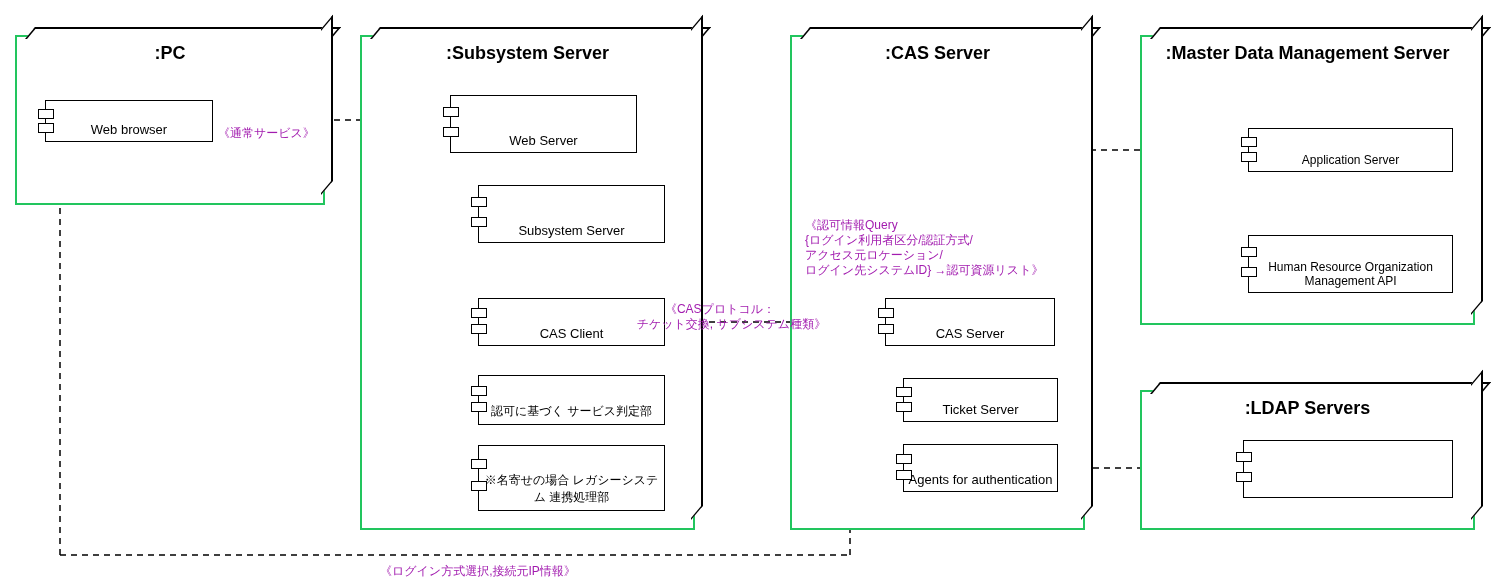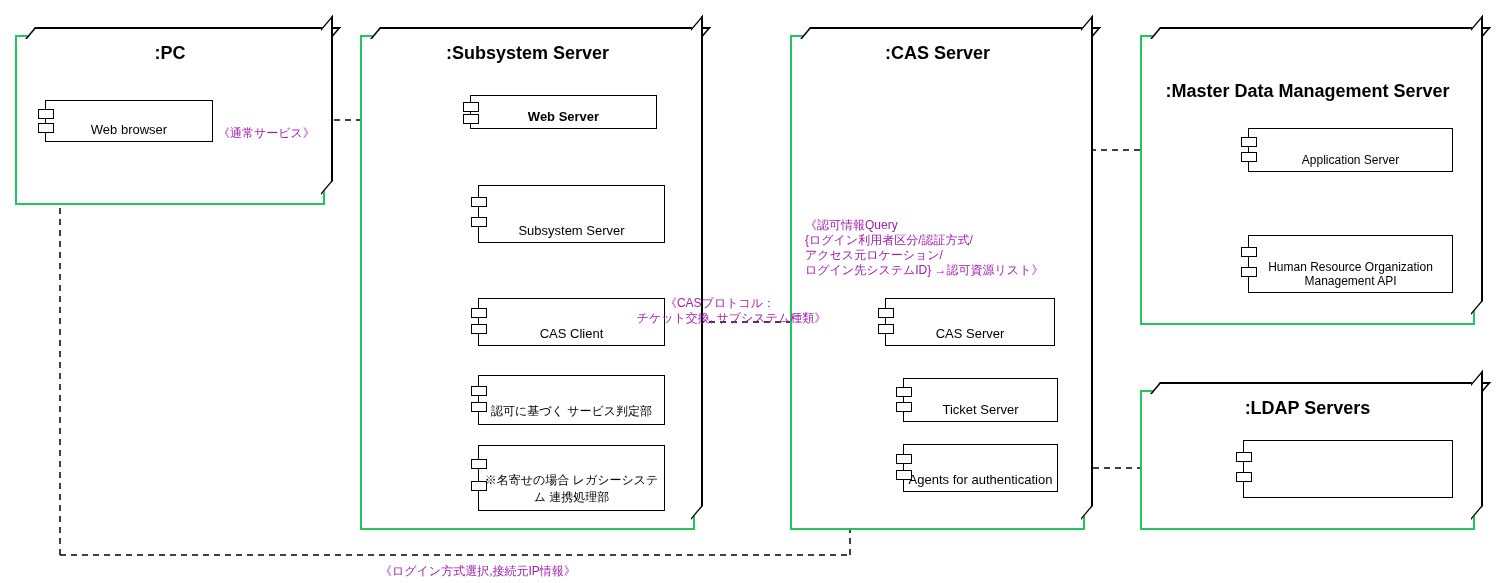--- a/index.html
+++ b/index.html
@@ -180,21 +180,21 @@
   </div>
   <div class="comp" style="left:45px; top:100px; width:168px; height:42px;">
     <span class="notch n1"></span>
       <span class="notch n2"></span>
     <span>Web browser</span>
   </div>
 
   <div class="node-3d" style="left:360px; top:35px; width:335px; height:495px;">
     <div class="node-title">:Subsystem Server</div>
   </div>
-  <div class="comp" style="left:470px; top:95px; width:187px; height:34px;font-weight:bold;">
+  <div class="comp" style="left:450px; top:95px; width:187px; height:58px;">
     <span class="notch n1"></span>
       <span class="notch n2"></span>
     <span>Web Server</span>
   </div>
   <div class="comp" style="left:478px; top:185px; width:187px; height:58px;">
     <span class="notch n1"></span>
       <span class="notch n2"></span>
     <span>Subsystem
 Server</span>
   </div>
@@ -231,21 +231,21 @@
     <span>Ticket  Server</span>
   </div>
   <div class="comp" style="left:903px; top:444px; width:155px; height:48px;">
     <span class="notch n1"></span>
       <span class="notch n2"></span>
     <span>Agents for
 authentication</span>
   </div>
 
   <div class="node-3d" style="left:1140px; top:35px; width:335px; height:290px;">
-    <div class="node-title" style="line-height:1.15;margin-top:38px;">:Master Data
+    <div class="node-title" style="line-height:1.15;">:Master Data
 Management Server</div>
   </div>
   <div class="comp" style="left:1248px; top:235px; width:205px; height:58px; font-size:12px;">
     <span class="notch n1"></span>
       <span class="notch n2"></span>
     <span>Human Resource
 Organization
 Management API</span>
   </div>
   <div class="comp" style="left:1248px; top:128px; width:205px; height:44px; font-size:12px;">
@@ -256,21 +256,21 @@
 
   <div class="node-3d" style="left:1140px; top:390px; width:335px; height:140px;">
     <div class="node-title">:LDAP Servers</div>
   </div>
   <div class="comp" style="left:1243px; top:440px; width:210px; height:58px; font-size:12px;">
     <span class="notch n1"></span>
       <span class="notch n2"></span>
   </div>
 
   <div class="label" style="left:218px; top:98px;">《通常サービス》</div>
-  <div class="label" style="left:630px; top:268px; width:180px; background:transparent;">《CASプロトコル：
+  <div class="label" style="left:630px; top:274px; width:180px; background:transparent;">《CASプロトコル：
   チケット交換, サブシステム種類》</div>
   <div class="label" style="left:380px; top:536px; background:transparent;">《ログイン方式選択,接続元IP情報》</div>
   <div class="label" style="left:805px; top:190px; text-align:left;">《認可情報Query
 {ログイン利用者区分/認証方式/
 アクセス元ロケーション/
 ログイン先システムID} →認可資源リスト》</div>
 
 </div>
 
 </body></html>

